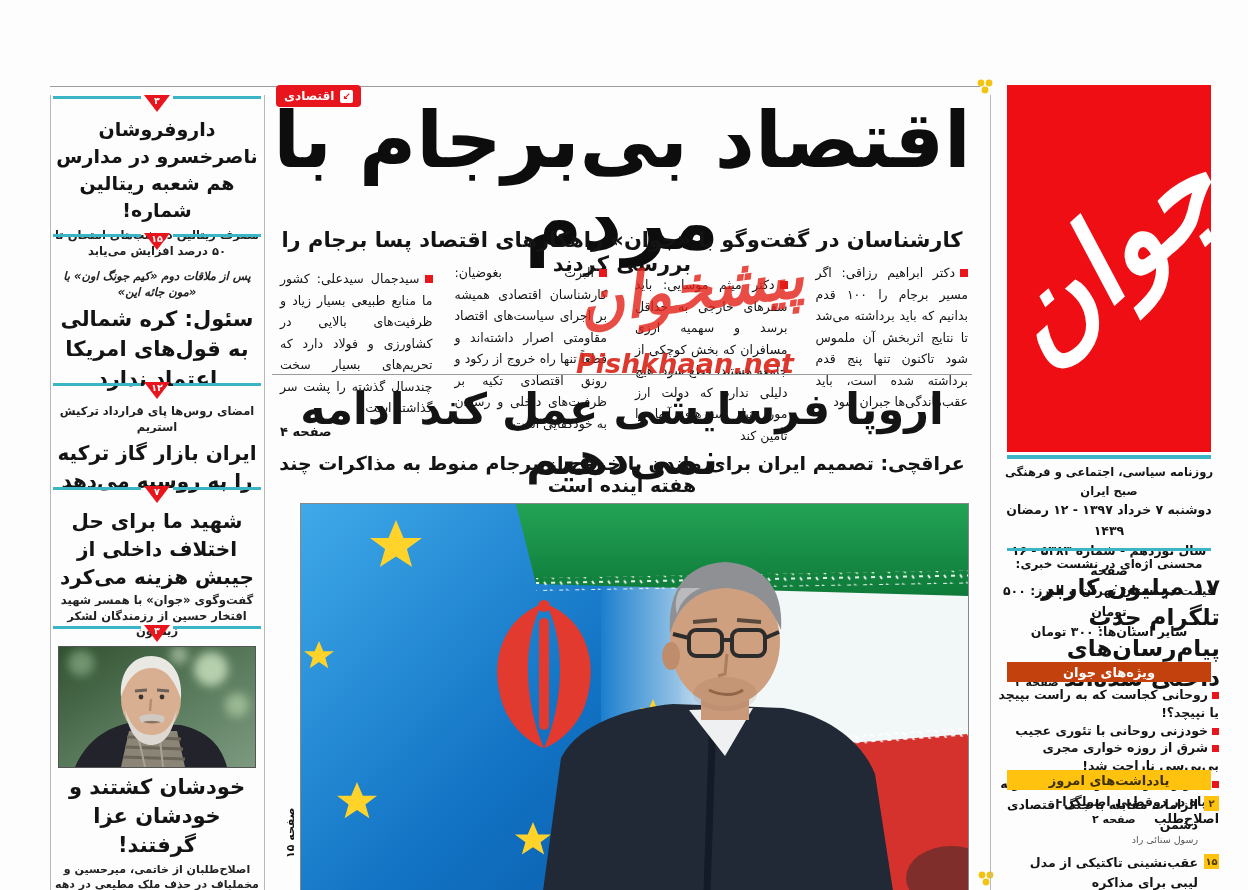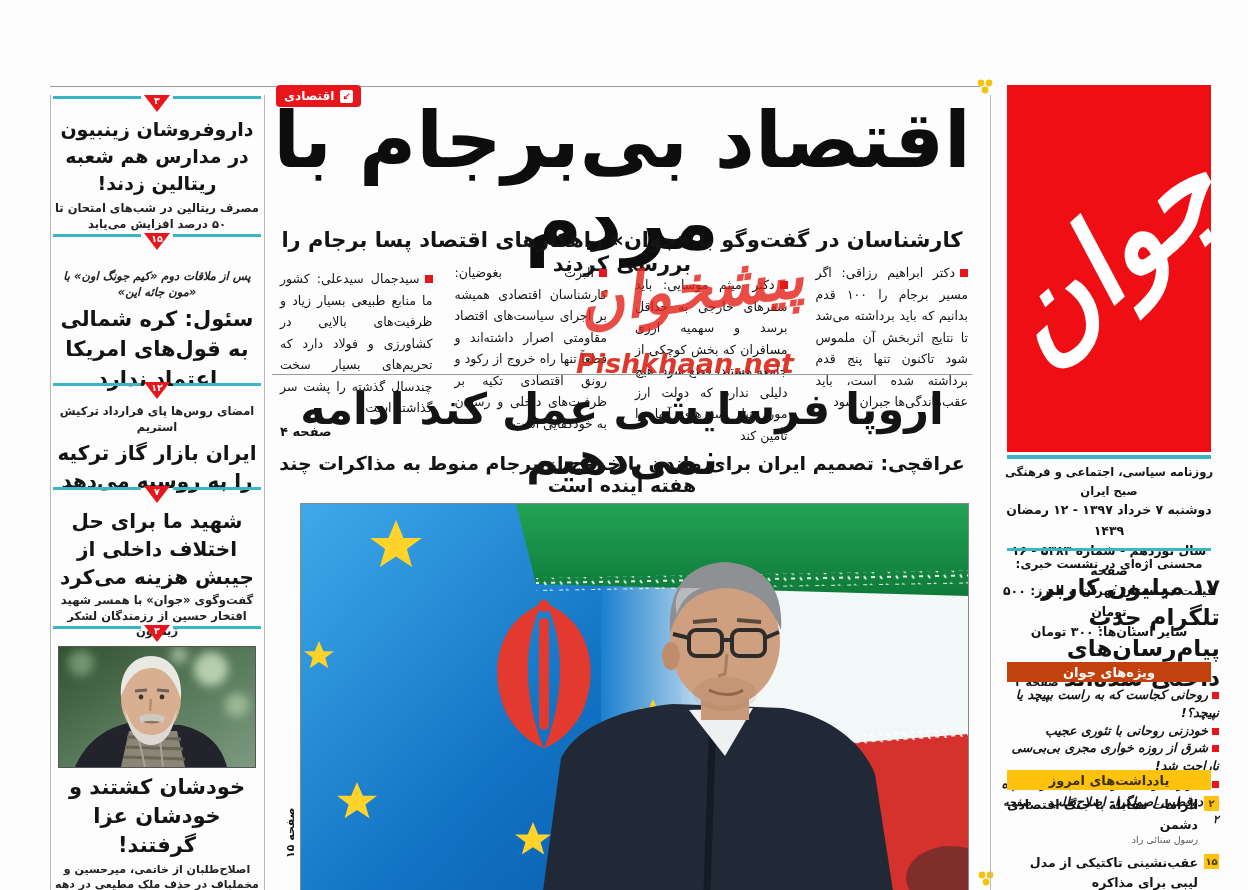--- a/index.html
+++ b/index.html
@@ -41,21 +41,21 @@
   .sb-h{font-weight:bold;text-align:center;margin-top:4px;}
   .sb-sub{font-size:11.5px;line-height:1.35;text-align:center;font-weight:bold;color:#222;}
 
   
   .mast-info{font-size:12.5px;font-weight:bold;line-height:1.62;text-align:center;}
   .kicker{font-size:12px;font-weight:bold;text-align:center;}
   .tg-h{font-size:23px;font-weight:bold;line-height:1.32;text-align:center;letter-spacing:-0.5px;}
   .tg-pg{font-size:11px;font-weight:bold;}
   .bar{position:absolute;height:20px;display:flex;align-items:center;justify-content:center;
        font-size:13px;font-weight:bold;}
-  .sp{font-size:12.5px;font-weight:bold;line-height:1.42;text-align:right;font-style:italic;}
+  .sp{font-size:12.5px;font-weight:bold;line-height:1.42;text-align:right;}
   .note{display:flex;gap:6px;margin-bottom:7px;align-items:flex-start;}
   .note-num{width:15px;height:15px;background:#fec20f;color:#4a3b00;font-size:10px;font-weight:bold;
             text-align:center;line-height:15px;flex:none;margin-top:2px;}
   .note-title{font-size:12.5px;font-weight:bold;line-height:1.32;}
   .note-author{font-size:9.5px;color:#555;margin-top:1px;}
 
   
   .logo-block{position:absolute;background:#ee0e13;overflow:hidden;}
   .logo-word{position:absolute;left:50%;top:46%;transform:translate(-50%,-50%) rotate(-42deg);
              color:#fff;font-size:116px;font-weight:bold;font-style:italic;letter-spacing:-6px;white-space:nowrap;}
@@ -238,21 +238,21 @@
     </svg>
   </div>
 
   <div class="abs" style="left:53px;top:95px;width:208px;">
     <div class="sep">
       <span class="tri-wrap">
           <span class="tri"></span>
           <span class="tri-num">۳</span>
         </span>
     </div>
-    <div class="sb-h" style="font-size:19px;line-height:27px;">داروفروشان زینبیون در مدارس هم شعبه ریتالین زدند!</div>
+    <div class="sb-h" style="font-size:19px;line-height:27px;">داروفروشان ناصرخسرو در مدارس هم شعبه ریتالین شماره!</div>
     <div class="sb-sub" style="margin-top:4px;">مصرف ریتالین در شب‌های امتحان تا ۵۰ درصد افزایش می‌یابد</div>
   </div>
 
   <div class="abs" style="left:53px;top:233px;width:208px;">
     <div class="sep">
       <span class="tri-wrap">
           <span class="tri"></span>
           <span class="tri-num">۱۵</span>
         </span>
     </div>

